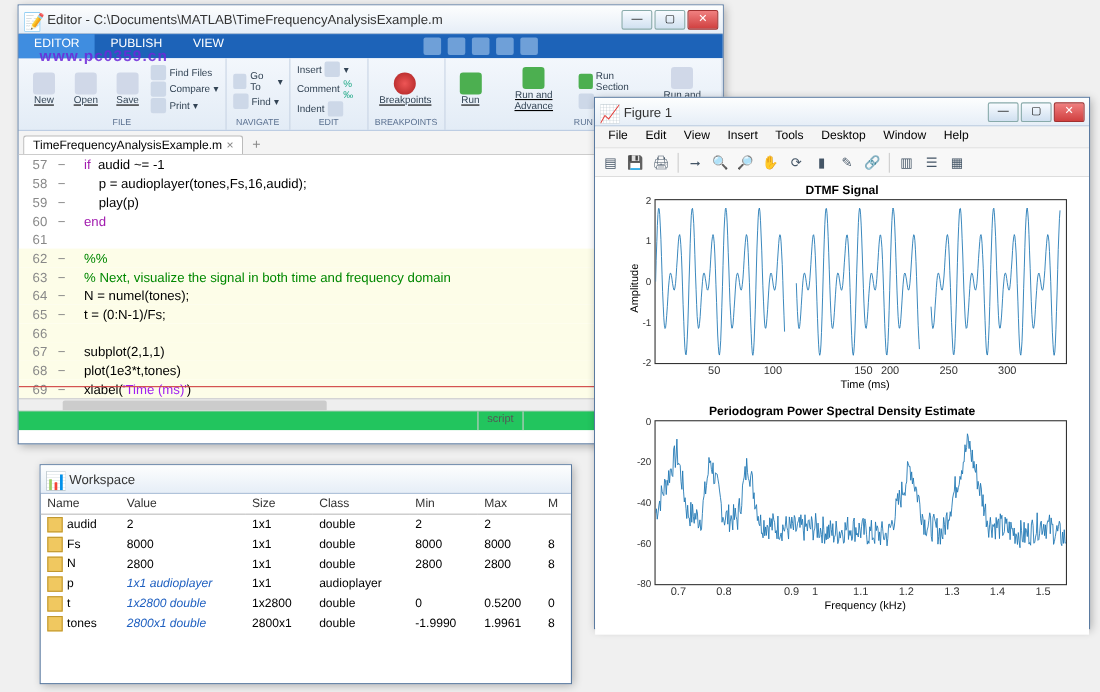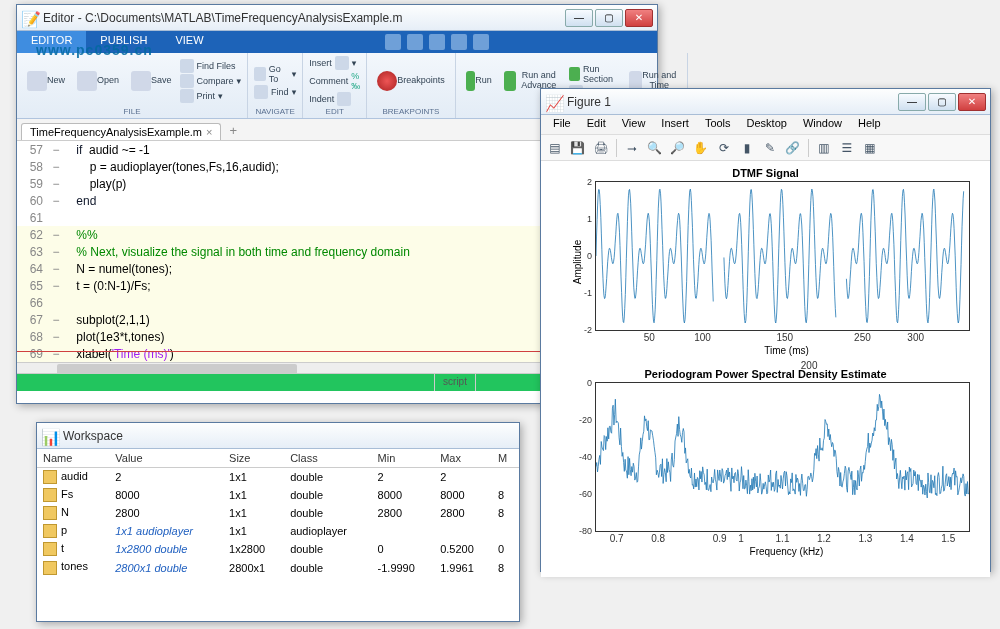--- a/index.html
+++ b/index.html
@@ -17,42 +17,42 @@
 #editor { left: 16px; top: 4px; width: 642px; height: 400px; }
 .ribbon-tabs { height: 22px; background: #1d63b8; display: flex; }
 .ribbon-tab { padding: 3px 14px; font-size: 11px; color: #fff; cursor: pointer; }
 .ribbon-tab.active { background: #3f8de0; }
 .ribbon-qat { display: flex; align-items: center; padding: 0 6px; gap: 6px; flex: 1; justify-content: center; }
 .qat-btn { width: 16px; height: 16px; background: #6fa0d8; border-radius: 2px; }
 .ribbon-body { height: 66px; background: linear-gradient(#f3f7fc,#e3ecf6); border-bottom: 1px solid #b0c4de; display: flex; }
 .ribbon-group { border-right: 1px solid #c8d4e4; padding: 2px 6px 1px; display: flex; flex-direction: column; }
 .ribbon-group .items { display: flex; gap: 4px; flex: 1; }
 .ribbon-group .label { font-size: 8px; color: #5a7090; text-align: center; height: 10px; }
-.rbtn { display: flex; align-items: center; justify-content: center; padding: 2px 4px; cursor: pointer; min-width: 34px; }
+.rbtn { display: flex; flex-direction: column; align-items: center; justify-content: center; padding: 2px 4px; cursor: pointer; min-width: 34px; text-decoration: underline; }
 .rbtn .ricon { width: 20px; height: 20px; background: #d0d8e8; border-radius: 3px; margin-bottom: 1px; }
 .rbtn .ricon.green { background: #4caf50; }
 .rbtn .ricon.redcircle { background: radial-gradient(#e55,#a22); border-radius: 50%; }
 .rbtn .rtext { font-size: 9px; color: #345; line-height: 1.1; text-align: center; }
 .rsub { display: flex; flex-direction: column; gap: 1px; justify-content: center; }
 .rsub .rline { font-size: 9px; color: #345; display: flex; align-items: center; gap: 3px; cursor: pointer; }
 .rsub .rline .micon { width: 14px; height: 14px; background: #cdd8e8; border-radius: 2px; }
 
 .filetab-bar { height: 22px; background: #f4f4f4; border-bottom: 1px solid #ccc; display: flex; align-items: flex-end; padding-left: 4px; }
 .filetab { background: #fff; border: 1px solid #bbb; border-bottom: none; padding: 2px 8px; font-size: 11px; display: flex; align-items: center; gap: 4px; border-radius: 3px 3px 0 0; }
 .filetab .x { color: #888; cursor: pointer; }
 .filetab-add { padding: 2px 8px; color: #888; cursor: pointer; font-size: 13px; }
 
 .code-area { height: 232px; overflow: hidden; background: #fff; position: relative; }
 .code-lines { font-family: Consolas, monospace; font-size: 12px; }
 .cline { display: flex; height: 17px; align-items: center; }
 .cline.section { background: #fdfde8; }
 .cline .ln { width: 32px; text-align: right; padding-right: 6px; color: #888; }
 .cline .fold { width: 14px; color: #888; text-align: center; }
 .cline .code { flex: 1; white-space: pre; }
-.kw { color: #0f172a; }
+.kw { color: #a21caf; }
 .cm { color: #008800; }
 .str { color: #a020f0; }
 .red-line { position: absolute; left: 0; right: -450px; height: 1px; background: #d04040; top: 210px; z-index: 5; }
 .hscroll { height: 14px; background: #eee; border-top: 1px solid #ccc; position: relative; }
 .hscroll .thumb { position: absolute; left: 40px; width: 240px; top: 1px; bottom: 1px; background: #ccc; border-radius: 2px; }
 
 .statusbar { height: 18px; background: #22c55e; border-top: 1px solid #ccc; display: flex; font-size: 10px; color: #555; }
 .statusbar .cell { border-left: 1px solid #ccc; padding: 2px 8px; }
 .statusbar .spacer { flex: 1; }
 
@@ -77,21 +77,21 @@
 .plot { position: relative; margin-bottom: 12px; }
 .plot-title { text-align: center; font-size: 11px; font-weight: bold; margin-bottom: 2px; }
 .axes { position: relative; border: 1px solid #333; margin-left: 42px; margin-right: 8px; height: 150px; background: #fff; }
 .ylabel { position: absolute; left: 2px; top: 50%; transform: translateY(-50%) rotate(-90deg); transform-origin: center; font-size: 10px; white-space: nowrap; }
 .xlabel { text-align: center; font-size: 10px; margin-top: 14px; margin-left: 42px; }
 .ytick { position: absolute; right: 100%; font-size: 9px; color: #333; transform: translateY(-50%); padding-right: 4px; }
 .xtick { position: absolute; top: 100%; font-size: 10px; color: #333; transform: translateX(-50%); padding-top: 2px; }
 svg.chart { width: 100%; height: 100%; display: block; }
 svg.chart path { stroke: #1f77b4; stroke-width: 0.8; fill: none; }
 
-.watermark { position: absolute; left: 36px; top: 42px; font-size: 14px; color: #0369a1; opacity: 0.85; font-weight: bold; letter-spacing: 1px; pointer-events: none; z-index: 3; }
+.watermark { position: absolute; left: 36px; top: 42px; font-size: 14px; color: #6d28d9; opacity: 0.85; font-weight: bold; letter-spacing: 1px; pointer-events: none; z-index: 3; }
 </style>
 </head>
 <body>
 
 <div class="window" id="editor">
   <div class="titlebar">
     <span class="icon">📝</span>
     <span class="title">Editor - C:\Documents\MATLAB\TimeFrequencyAnalysisExample.m</span>
     <div class="winbtns">
       <div class="winbtn">—</div>
@@ -417,21 +417,21 @@
             <path d="M0.0 75.0 L0.5 55.7 L1.1 38.0 L1.6 23.4 L2.1 13.0 L2.6 7.7 L3.2 7.8 L3.7 13.1 L4.2 22.9 L4.8 36.2 L5.3 51.8 L5.8 68.2 L6.3 83.9 L6.9 97.6 L7.4 108.3 L7.9 115.2 L8.5 118.2 L9.0 117.3 L9.5 113.0 L10.0 106.2 L10.6 97.8 L11.1 89.0 L11.6 80.8 L12.2 74.1 L12.7 69.5 L13.2 67.3 L13.7 67.4 L14.3 69.4 L14.8 72.8 L15.3 76.7 L15.9 80.2 L16.4 82.5 L16.9 82.8 L17.4 80.9 L18.0 76.6 L18.5 70.1 L19.0 62.0 L19.6 53.3 L20.1 44.8 L20.6 37.7 L21.1 33.1 L21.7 31.7 L22.2 34.2 L22.7 40.7 L23.3 50.9 L23.8 64.3 L24.3 79.9 L24.8 96.2 L25.4 112.0 L25.9 125.7 L26.4 136.0 L27.0 141.8 L27.5 142.5 L28.0 137.9 L28.5 128.1 L29.1 114.0 L29.6 96.6 L30.1 77.3 L30.7 57.9 L31.2 40.0 L31.7 24.9 L32.2 14.0 L32.8 8.1 L33.3 7.5 L33.8 12.2 L34.4 21.5 L34.9 34.5 L35.4 49.9 L35.9 66.2 L36.5 82.1 L37.0 96.1 L37.5 107.2 L38.1 114.6 L38.6 118.1 L39.1 117.6 L39.6 113.7 L40.2 107.1 L40.7 98.8 L41.2 90.0 L41.8 81.7 L42.3 74.8 L42.8 69.9 L43.3 67.4 L43.9 67.3 L44.4 69.1 L44.9 72.4 L45.5 76.2 L46.0 79.8 L46.5 82.3 L47.0 82.9 L47.6 81.3 L48.1 77.2 L48.6 71.0 L49.2 63.1 L49.7 54.3 L50.2 45.7 L50.7 38.4 L51.3 33.5 L51.8 31.7 L52.3 33.7 L52.9 39.7 L53.4 49.5 L53.9 62.6 L54.4 77.9 L55.0 94.3 L55.5 110.2 L56.0 124.2 L56.6 135.0 L57.1 141.4 L57.6 142.7 L58.1 138.7 L58.7 129.5 L59.2 115.9 L59.7 98.8 L60.3 79.7 L60.8 60.2 L61.3 42.0 L61.8 26.5 L62.4 15.1 L62.9 8.5 L63.4 7.3 L64.0 11.4 L64.5 20.2 L65.0 32.8 L65.5 48.0 L66.1 64.3 L66.6 80.3 L67.1 94.5 L67.7 106.0 L68.2 113.9 L68.7 117.9 L69.2 117.8 L69.8 114.3 L70.3 108.0 L70.8 99.9 L71.4 91.1 L71.9 82.7 L72.4 75.5 L72.9 70.4 L73.5 67.6 L74.0 67.2 L74.5 68.8 L75.1 71.9 L75.6 75.8 L76.1 79.4 L76.6 82.1 L77.2 82.9 L77.7 81.6 L78.2 77.8 L78.8 71.8 L79.3 64.1 L79.8 55.4 L80.3 46.7 L80.9 39.2 L81.4 33.9 L81.9 31.7 L82.5 33.2 L83.0 38.8 L83.5 48.2 L84.0 60.9 L84.6 76.0 L85.1 92.3 L85.6 108.3 L86.2 122.7 L86.7 133.9 L87.2 140.9 L87.7 142.9 L88.3 139.5 L88.8 130.9 L89.3 117.7 L89.9 101.0 L90.4 82.0 L90.9 62.5 L91.4 44.1 L92.0 28.2 L92.5 16.2 L93.0 9.0 L93.6 7.2 L94.1 10.6 L94.6 18.9 L95.1 31.1 L95.7 46.0 L96.2 62.3 L96.7 78.4 L97.3 93.0 L97.8 104.8 L98.3 113.2 L98.8 117.6 L99.4 118.0 L99.9 114.9 L100.4 108.9 L101.0 100.9 L101.5 92.1 L102.0 83.6 L102.5 76.3 L103.1 70.9 L103.6 67.8 L104.1 67.1 L104.7 68.5 L105.2 71.5 L105.7 75.3 L106.2 79.0 L106.8 81.8 L107.3 83.0 L107.8 81.9 L108.4 78.4 L108.9 72.6 L109.4 65.1 L109.9 56.4 L110.5 47.7 L111.0 40.0 L111.5 34.4 L112.1 31.8 L112.6 32.8 L113.1 37.9 L113.6 46.9 L114.2 59.2 L114.7 74.1 L115.2 90.3 L115.8 106.5 L116.3 121.1 M126.9 76.5 L127.4 90.7 L127.9 102.6 L128.4 111.4 L128.9 116.7 L129.4 118.3 L129.9 116.5 L130.4 111.8 L130.9 104.9 L131.4 96.8 L131.9 88.4 L132.4 80.7 L132.9 74.2 L133.4 69.7 L133.9 67.4 L134.4 67.2 L134.9 68.9 L135.4 71.9 L135.9 75.6 L136.4 79.1 L136.9 81.8 L137.5 82.9 L138.0 82.1 L138.5 79.1 L139.0 74.0 L139.5 67.1 L140.0 59.1 L140.5 50.7 L141.0 42.9 L141.5 36.5 L142.0 32.6 L142.5 31.8 L143.0 34.5 L143.5 40.9 L144.0 50.7 L144.5 63.3 L145.0 78.0 L145.5 93.6 L146.0 108.9 L146.5 122.5 L147.0 133.3 L147.5 140.4 L148.0 142.9 L148.6 140.6 L149.1 133.4 L149.6 121.9 L150.1 106.8 L150.6 89.3 L151.1 70.7 L151.6 52.5 L152.1 35.9 L152.6 22.3 L153.1 12.7 L153.6 7.8 L154.1 7.7 L154.6 12.3 L155.1 21.2 L155.6 33.5 L156.1 48.0 L156.6 63.6 L157.1 78.9 L157.6 92.8 L158.1 104.2 L158.6 112.5 L159.1 117.2 L159.7 118.2 L160.2 115.9 L160.7 110.8 L161.2 103.7 L161.7 95.5 L162.2 87.1 L162.7 79.5 L163.2 73.4 L163.7 69.2 L164.2 67.2 L164.7 67.4 L165.2 69.3 L165.7 72.5 L166.2 76.2 L166.7 79.6 L167.2 82.1 L167.7 83.0 L168.2 81.8 L168.7 78.5 L169.2 73.0 L169.7 65.9 L170.2 57.7 L170.8 49.4 L171.3 41.7 L171.8 35.7 L172.3 32.3 L172.8 32.0 L173.3 35.3 L173.8 42.2 L174.3 52.5 L174.8 65.6 L175.3 80.5 L175.8 96.1 L176.3 111.2 L176.8 124.5 L177.3 134.7 L177.8 141.1 L178.3 142.9 L178.8 139.7 L179.3 131.8 L179.8 119.7 L180.3 104.1 L180.8 86.4 L181.3 67.7 L181.9 49.7 L182.4 33.5 L182.9 20.5 L183.4 11.6 L183.9 7.4 L184.4 8.1 L184.9 13.5 L185.4 23.0 L185.9 35.7 L186.4 50.5 L186.9 66.1 L187.4 81.3 L187.9 94.8 L188.4 105.8 L188.9 113.5 L189.4 117.6 L189.9 118.1 L190.4 115.3 L190.9 109.8 L191.4 102.4 L191.9 94.1 L192.4 85.8 L193.0 78.4 L193.5 72.6 L194.0 68.7 L194.5 67.1 L195.0 67.6 L195.5 69.7 L196.0 73.0 L196.5 76.7 L197.0 80.1 L197.5 82.3 L198.0 82.9 L198.5 81.4 L199.0 77.7 L199.5 72.0 L200.0 64.6 L200.5 56.4 L201.0 48.1 L201.5 40.6 L202.0 35.0 L202.5 32.0 L203.0 32.3 L203.5 36.1 L204.1 43.6 L204.6 54.4 L205.1 67.9 L205.6 83.0 L206.1 98.6 L206.6 113.5 L207.1 126.3 L207.6 136.0 L208.1 141.7 L208.6 142.7 L209.1 138.8 L209.6 130.1 L210.1 117.4 L210.6 101.4 L211.1 83.4 L211.6 64.8 L212.1 46.9 L212.6 31.2 L213.1 18.8 L213.6 10.6 L214.1 7.2 L214.6 8.7 L215.2 14.7 L215.7 24.8 L216.2 37.9 L216.7 53.0 L217.2 68.6 L217.7 83.6 L218.2 96.8 L218.7 107.3 L219.2 114.4 L219.7 117.9 L220.2 117.8 L220.7 114.6 L221.2 108.7 L221.7 101.1 L222.2 92.8 L222.7 84.6 L223.2 77.4 L223.7 71.8 L224.2 68.3 L224.7 67.1 L225.2 67.8 L225.7 70.2 L226.3 73.6 L226.8 77.3 L227.3 80.5 L227.8 82.6 L228.3 82.8 L228.8 81.0 L229.3 76.9 L229.8 70.9 L230.3 63.4 L230.8 55.0 L231.3 46.8 L231.8 39.6 L232.3 34.3 L232.8 31.8 L233.3 32.6 L233.8 37.1 L234.3 45.2 L234.8 56.4 L235.3 70.2 L235.8 85.5 L236.3 101.0 L236.8 115.7 L237.4 128.1 L237.9 137.2 M248.4 98.1 L249.0 108.6 L249.5 115.4 L250.0 118.2 L250.5 117.2 L251.1 112.8 L251.6 105.8 L252.1 97.4 L252.7 88.6 L253.2 80.5 L253.7 73.9 L254.2 69.4 L254.8 67.2 L255.3 67.4 L255.8 69.6 L256.4 73.0 L256.9 76.9 L257.4 80.3 L257.9 82.5 L258.5 82.8 L259.0 80.8 L259.5 76.3 L260.1 69.8 L260.6 61.7 L261.1 52.9 L261.6 44.5 L262.2 37.5 L262.7 32.9 L263.2 31.7 L263.8 34.4 L264.3 41.0 L264.8 51.4 L265.3 65.0 L265.9 80.5 L266.4 96.9 L266.9 112.6 L267.5 126.2 L268.0 136.3 L268.5 142.0 L269.0 142.5 L269.6 137.6 L270.1 127.6 L270.6 113.3 L271.2 95.8 L271.7 76.5 L272.2 57.2 L272.7 39.3 L273.3 24.4 L273.8 13.7 L274.3 8.0 L274.9 7.6 L275.4 12.5 L275.9 22.0 L276.4 35.1 L277.0 50.5 L277.5 66.9 L278.0 82.7 L278.6 96.6 L279.1 107.6 L279.6 114.8 L280.1 118.1 L280.7 117.5 L281.2 113.4 L281.7 106.8 L282.3 98.5 L282.8 89.7 L283.3 81.4 L283.8 74.6 L284.4 69.8 L284.9 67.4 L285.4 67.3 L286.0 69.2 L286.5 72.5 L287.0 76.4 L287.5 80.0 L288.1 82.3 L288.6 82.9 L289.1 81.1 L289.7 77.0 L290.2 70.7 L290.7 62.7 L291.2 53.9 L291.8 45.4 L292.3 38.2 L292.8 33.3 L293.4 31.7 L293.9 33.8 L294.4 40.0 L294.9 50.0 L295.5 63.2 L296.0 78.6 L296.5 94.9 L297.1 110.8 L297.6 124.7 L298.1 135.3 L298.6 141.5 L299.2 142.7 L299.7 138.4 L300.2 129.1 L300.8 115.2 L301.3 98.0 L301.8 78.9 L302.3 59.4 L302.9 41.3 L303.4 26.0 L303.9 14.7 L304.5 8.4 L305.0 7.4 L305.5 11.6 L306.0 20.6 L306.6 33.4 L307.1 48.6 L307.6 64.9 L308.2 80.9 L308.7 95.1 L309.2 106.4 L309.7 114.2 L310.3 117.9 L310.8 117.8 L311.3 114.1 L311.9 107.7 L312.4 99.5 L312.9 90.7 L313.4 82.3 L314.0 75.3 L314.5 70.2 L315.0 67.5 L315.6 67.2 L316.1 68.9 L316.6 72.1 L317.1 75.9 L317.7 79.6 L318.2 82.1 L318.7 82.9 L319.3 81.5 L319.8 77.6 L320.3 71.5 L320.8 63.7 L321.4 55.0 L321.9 46.4 L322.4 38.9 L323.0 33.8 L323.5 31.7 L324.0 33.4 L324.5 39.1 L325.1 48.6 L325.6 61.5 L326.1 76.7 L326.7 93.0 L327.2 109.0 L327.7 123.2 L328.2 134.3 L328.8 141.1 L329.3 142.8 L329.8 139.2 L330.4 130.4 L330.9 117.1 L331.4 100.2 L331.9 81.2 L332.5 61.7 L333.0 43.4 L333.5 27.6 L334.1 15.8 L334.6 8.8 L335.1 7.2 L335.6 10.9 L336.2 19.3 L336.7 31.7 L337.2 46.7 L337.8 63.0 L338.3 79.0 L338.8 93.5 L339.3 105.3 L339.9 113.5 L340.4 117.7 L340.9 118.0 L341.5 114.7 L342.0 108.6 L342.5 100.6 L343.0 91.8 L343.6 83.3 L344.1 76.0 L344.6 70.7 L345.2 67.7 L345.7 67.1 L346.2 68.6 L346.7 71.7 L347.3 75.5 L347.8 79.2 L348.3 81.9 L348.9 83.0 L349.4 81.8 L349.9 78.2 L350.4 72.4 L351.0 64.7 L351.5 56.1 L352.0 47.4 L352.6 39.7 L353.1 34.2 L353.6 31.7 L354.1 33.0 L354.7 38.2 L355.2 47.3 L355.7 59.8 L356.3 74.8 L356.8 91.0 L357.3 107.1 L357.8 121.6 L358.4 133.1 L358.9 140.5 L359.4 142.9 L360.0 139.9 L360.5 131.7 L361.0 118.9 L361.5 102.4 L362.1 83.6 L362.6 64.0 L363.1 45.4 L363.7 29.3 L364.2 17.0 L364.7 9.4 "></path>
           </svg>
       <div class="ytick" style="top: 100%;">-2</div>
           <div class="ytick" style="top: 75%;">-1</div>
           <div class="ytick" style="top: 50%;">0</div>
           <div class="ytick" style="top: 25%;">1</div>
           <div class="ytick" style="top: 0%;">2</div>
           <div class="xtick" style="left: 14.2857%;">50</div>
           <div class="xtick" style="left: 28.5714%;">100</div>
           <div class="xtick" style="left: 42.8571%; margin-left: 29px;">150</div>
-          <div class="xtick" style="left: 57.1429%; margin-top: 28px;">200</div>
+          <div class="xtick" style="left: 57.1429%;">200</div>
           <div class="xtick" style="left: 71.4286%;">250</div>
           <div class="xtick" style="left: 85.7143%;">300</div>
         </div>
       <div class="xlabel">Time (ms)</div>
     </div>
 
     <div class="plot">
       <div class="plot-title">Periodogram Power Spectral Density Estimate</div>
       <div class="ylabel">Power/frequency (dB/Hz)</div>
       <div class="axes" id="axes2">

